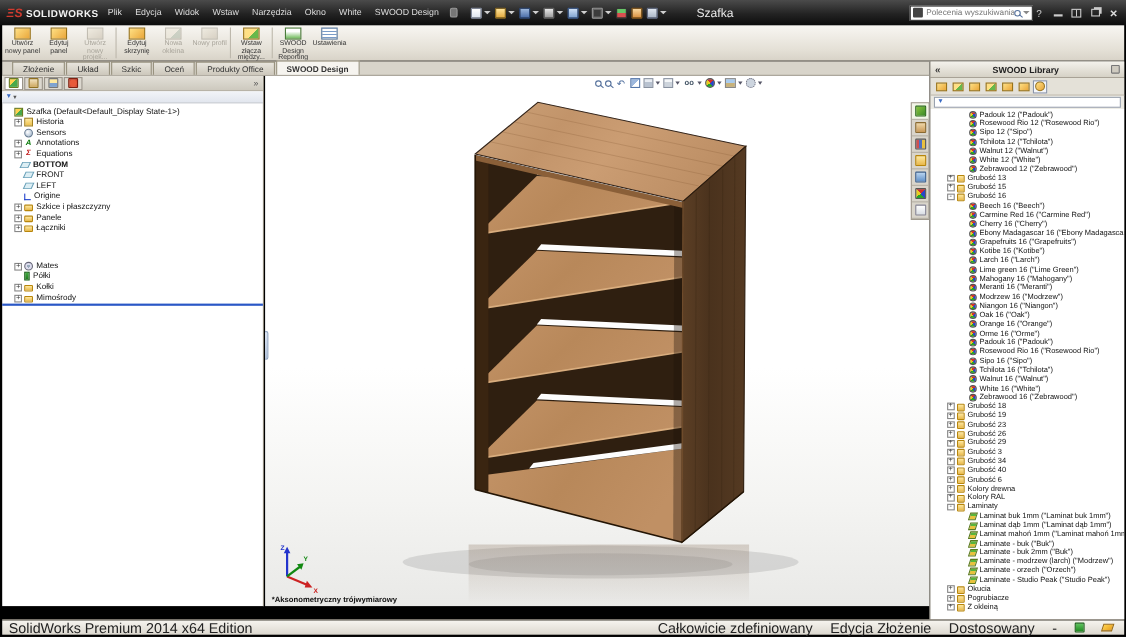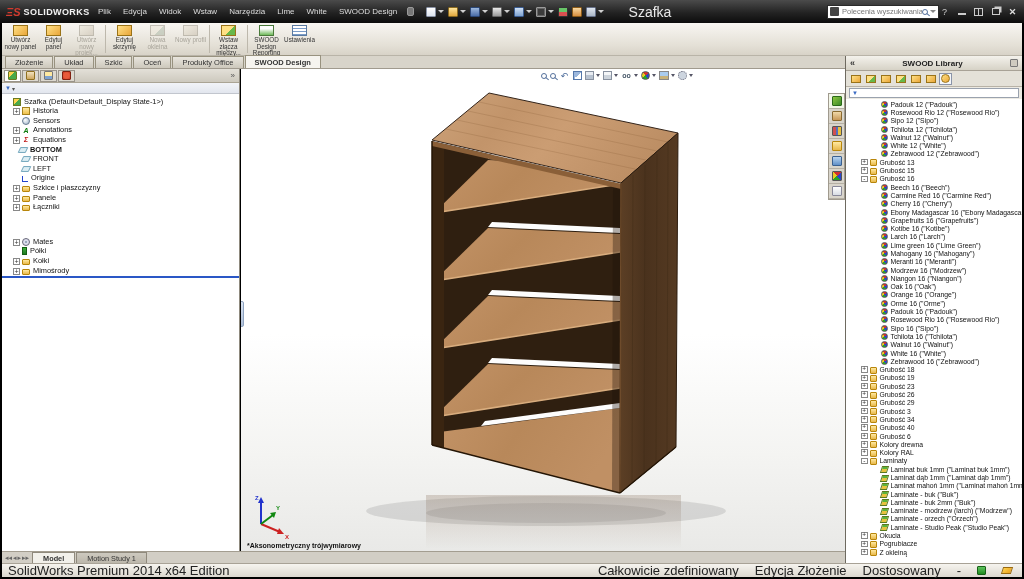--- a/index.html
+++ b/index.html
@@ -19,21 +19,21 @@
   .caret{width:0;height:0;border-left:3px solid transparent;border-right:3px solid transparent;border-top:3px solid #cfcfcf;margin-left:2px;}
   .tbg.new-document{background:linear-gradient(#fff,#dde4ee);border:1px solid #8a93a6;}
   .tbg.open{background:linear-gradient(#ffe49a,#e2a93f);border:1px solid #8a6a20;}
   .tbg.save{background:linear-gradient(#9db8dd,#4a6da8);border:1px solid #2c4878;}
   .tbg.print{background:linear-gradient(#e8e8e8,#9a9a9a);border:1px solid #666;}
   .tbg.undo{background:linear-gradient(#cfe0f5,#7fa3d0);border:1px solid #3c5e94;}
   .tbg.select{background:#3c3c3c;border:1px solid #9a9a9a;box-shadow:inset 0 0 0 1px #666;}
   .tbg.rebuild{background:linear-gradient(#68c568 50%,#d95050 50%);border:1px solid #333;}
   .tbg.properties{background:linear-gradient(#f8d8a0,#d89040);border:1px solid #8a5a18;}
   .tbg.window-layout{background:linear-gradient(#dfe6ef,#aab6c6);border:1px solid #66718a;}
-  .win-title{position:absolute;left:560px;width:180px;text-align:center;font-size:14px;color:#e8e8e8;}
+  .win-title{position:absolute;left:560px;width:180px;text-align:center;font-size:11px;color:#e8e8e8;}
   .searchbox{position:absolute;left:827px;width:112px;height:14px;background:#fff;border:1px solid #2a2a2a;display:flex;align-items:center;padding:0 2px;}
   .search-src{width:9px;height:9px;background:#444;border-radius:1px;margin-right:3px;flex-shrink:0;}
   .search-ph{font-size:7.5px;color:#777;flex-grow:1;white-space:nowrap;overflow:hidden;}
   .mag{display:inline-block;width:6px;height:6px;border:1.4px solid #55719c;border-radius:50%;position:relative;flex-shrink:0;}
   .mag:after{content:'';position:absolute;width:4px;height:1.4px;background:#55719c;right:-3px;bottom:-2px;transform:rotate(40deg);}
   .win-ctl{position:absolute;right:6px;display:flex;align-items:center;gap:6px;color:#ccc;font-size:9px;}
   .wc{display:inline-flex;align-items:center;justify-content:center;width:11px;height:11px;}
   .wc-min{border-bottom:2px solid #ccc;width:8px;height:7px;}
   .wc-grid{width:9px;height:8px;border:1px solid #ccc;background:linear-gradient(90deg,transparent 45%,#ccc 45%,#ccc 55%,transparent 55%);}
   .wc-restore{width:8px;height:7px;border:1px solid #ccc;box-shadow:2px -2px 0 -0.5px #ccc;}
@@ -150,21 +150,21 @@
     <div class="brand">
       <span class="logo-mark">ΞS</span>
       <span class="brand-name">SOLIDWORKS</span>
     </div>
     <div id="menus" style="display:flex;">
         <span class="menu-item">Plik</span>
         <span class="menu-item">Edycja</span>
         <span class="menu-item">Widok</span>
         <span class="menu-item">Wstaw</span>
         <span class="menu-item">Narzędzia</span>
-        <span class="menu-item">Lime</span>
+        <span class="menu-item">Okno</span>
         <span class="menu-item">White</span>
         <span class="menu-item">SWOOD Design</span>
       </div>
     <span class="menu-pin"></span>
     <div id="tb-icons" class="tb-icons">
         <span class="tbi">
           <i class="tbg new-document"></i>
           <b class="caret"></b>
         </span>
         <span class="tbi">
@@ -258,21 +258,21 @@
           <span class="rlabel">SWOOD Design Reporting</span>
         </div>
         <div class="rbtn">
           <i class="ric set"></i>
           <span class="rlabel">Ustawienia</span>
         </div>
       </div>
   </div>
 
   <div class="tabrow">
-    <div id="doc-tabs" style="display:flex;align-items:flex-end;height:24px;margin-left:3px;">
+    <div id="doc-tabs" style="display:flex;align-items:flex-end;height:24px;margin-left:9px;">
         <span class="dtab">Złożenie</span>
         <span class="dtab">Układ</span>
         <span class="dtab">Szkic</span>
         <span class="dtab">Oceń</span>
         <span class="dtab">Produkty Office</span>
         <span class="dtab active">SWOOD Design</span>
       </div>
   </div>
 
   <div class="leftpanel">
@@ -850,32 +850,20 @@
           <span class="tlabel">Pogrubiacze</span>
         </div>
         <div class="lrow" style="padding-left: 15px;">
           <span class="lexp">+</span>
           <i class="tic-folder li"></i>
           <span class="tlabel">Z okleiną</span>
         </div>
       </div>
   </div>
 
-  <div class="bottomtabs">
-    <div class="btnav">
-      <span>◂◂</span>
-      <span>◂</span>
-      <span>▸</span>
-      <span>▸▸</span>
-    </div>
-    <div id="bottom-tabs" style="display:flex;align-items:stretch;">
-        <span class="btab active">Model</span>
-        <span class="btab">Motion Study 1</span>
-      </div>
-  </div>
 
   <div class="statusbar">
     <span class="sb-left">SolidWorks Premium 2014 x64 Edition</span>
     <div class="sb-right">
       <span id="sb-items" style="display:flex;gap:16px;">
           <span>Całkowicie zdefiniowany</span>
           <span>Edycja Złożenie</span>
           <span>Dostosowany</span>
           <span>-</span>
         </span>

